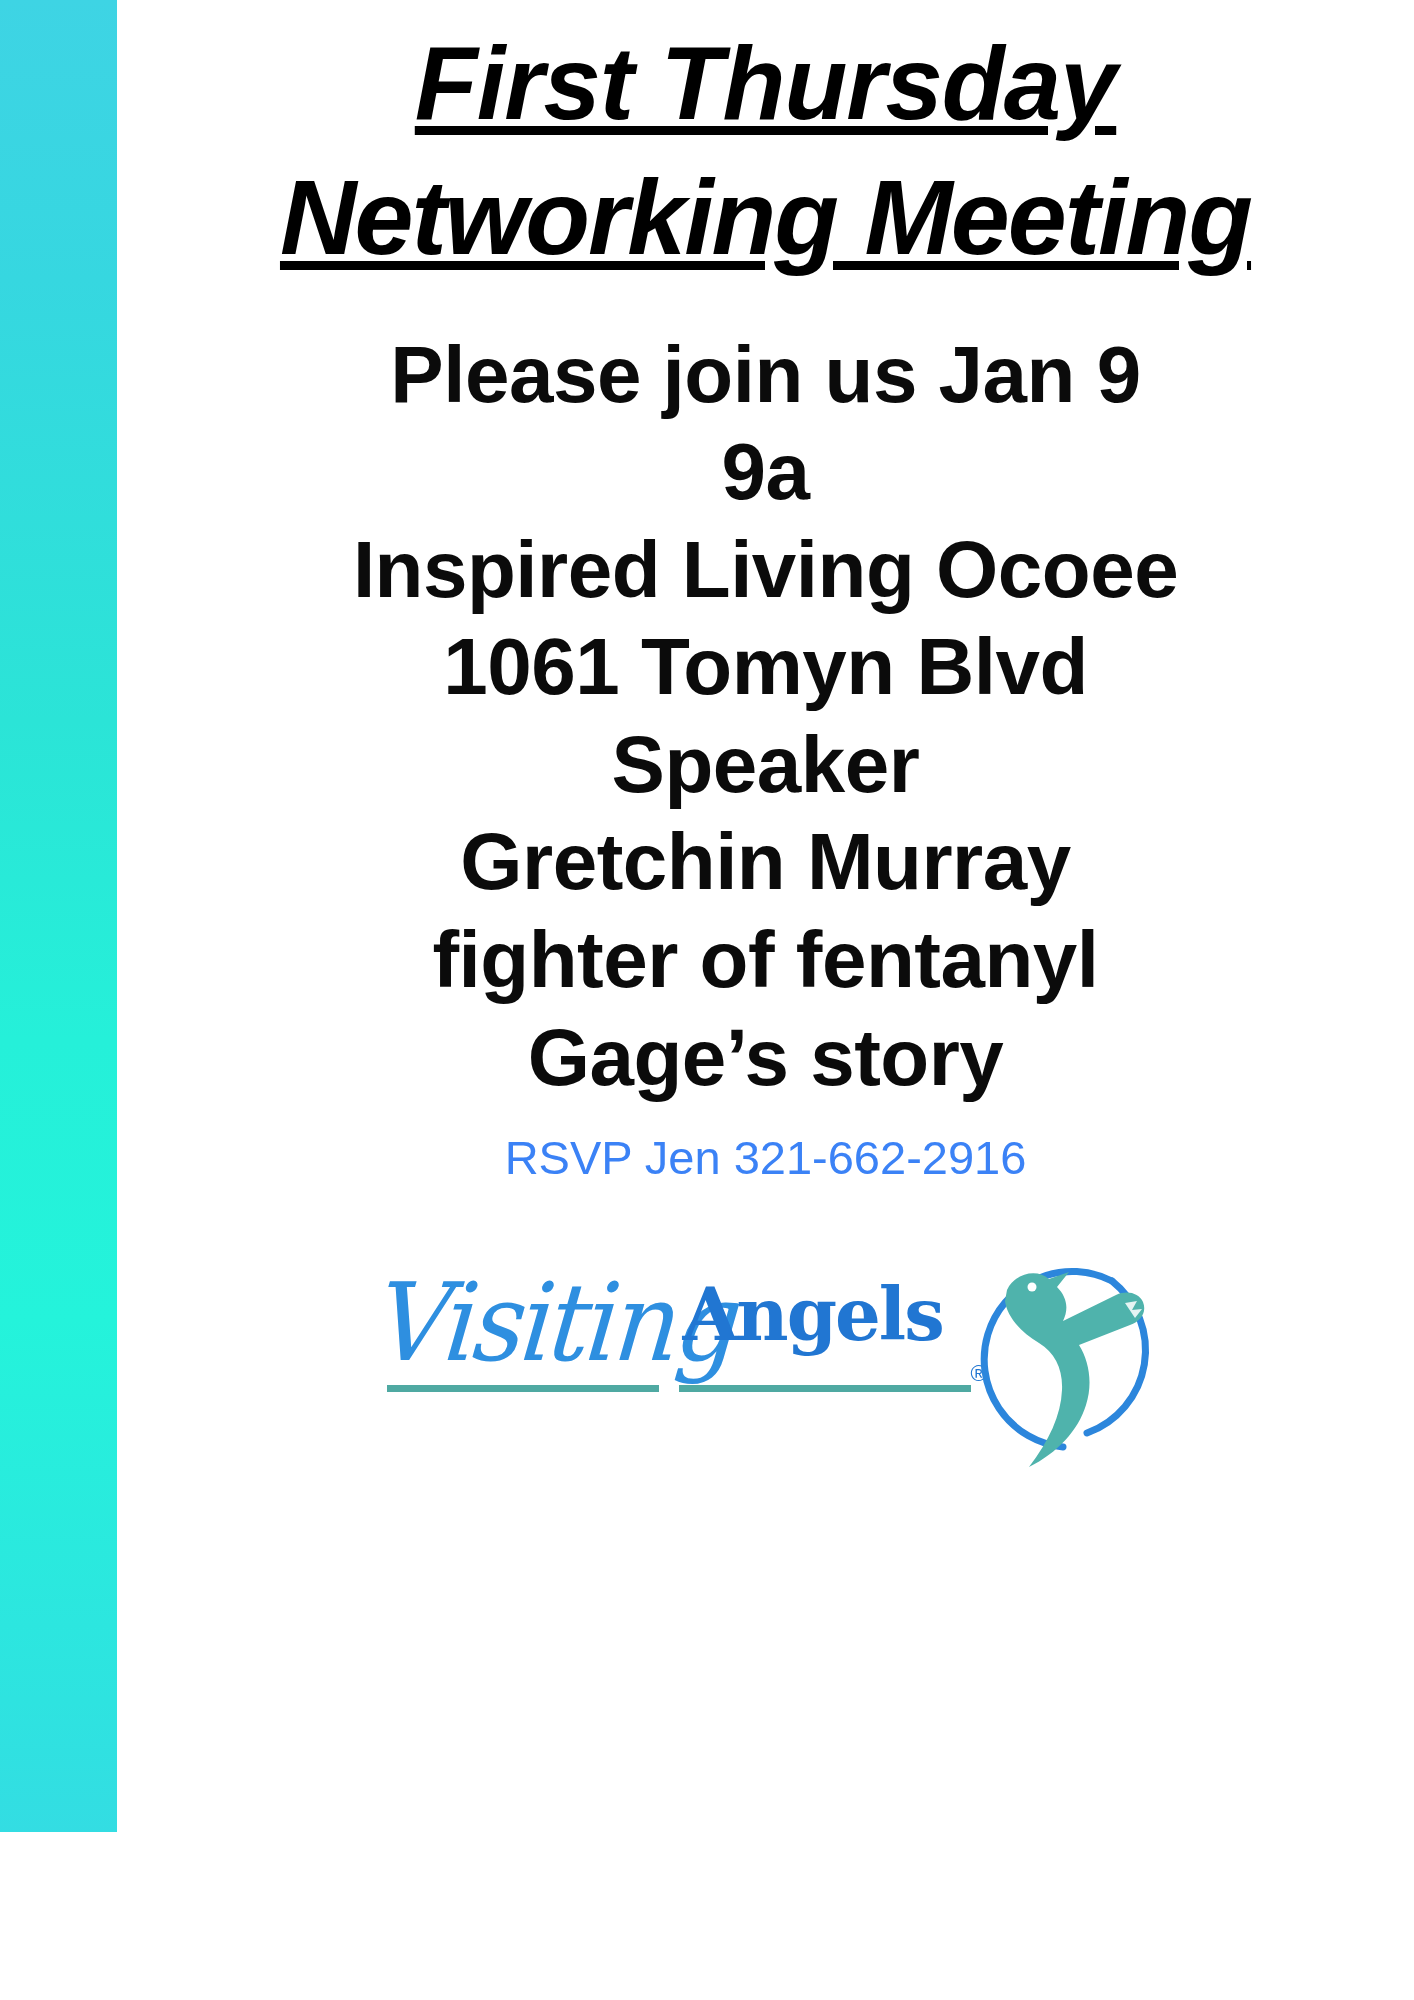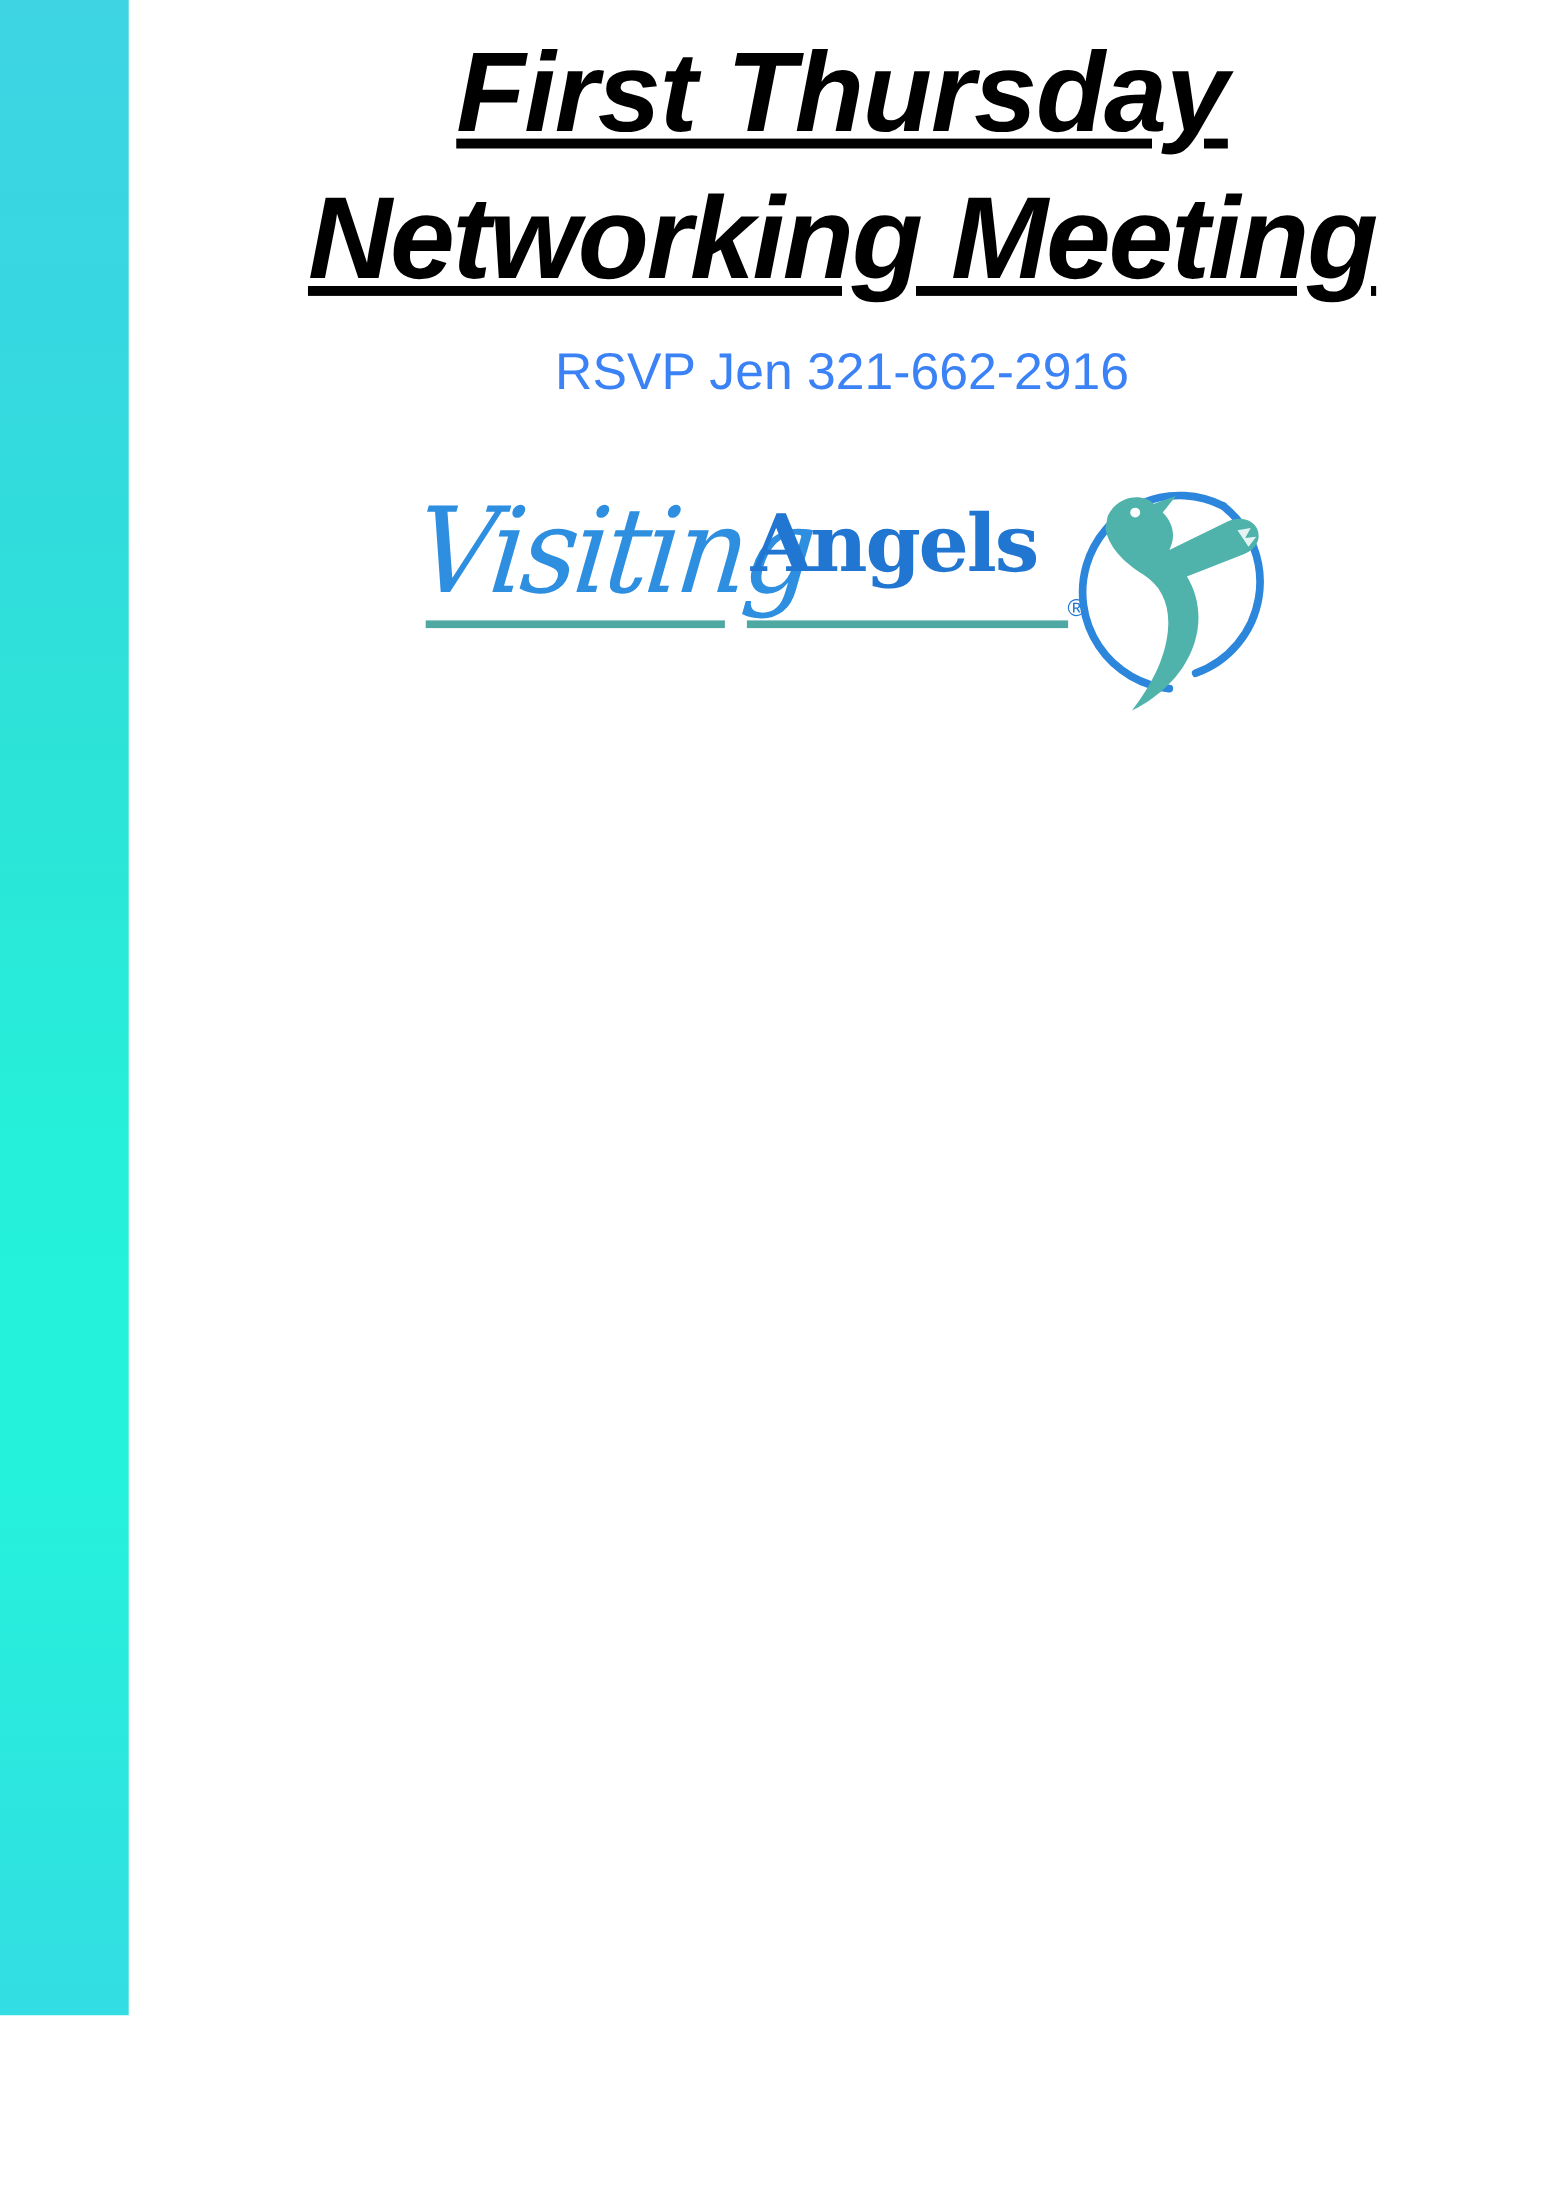--- a/index.html
+++ b/index.html
@@ -178,20 +178,30 @@
 
   <div id="left-stripe"></div>
 
   <div id="content">
 
     <div id="title-block">
       <div class="title-line" id="title-line-1">First Thursday</div>
       <div class="title-line" id="title-line-2">Networking Meeting</div>
     </div>
 
+    <div id="body-block">
+      <div class="body-line">Please join us Jan 9</div>
+      <div class="body-line">9a</div>
+      <div class="body-line">Inspired Living Ocoee</div>
+      <div class="body-line">1061 Tomyn Blvd</div>
+      <div class="body-line">Speaker</div>
+      <div class="body-line">Gretchin Murray</div>
+      <div class="body-line">fighter of fentanyl</div>
+      <div class="body-line">Gage’s story</div>
+    </div>
 
     <div id="rsvp-line">RSVP Jen 321-662-2916</div>
 
     <div id="logo">
 
       <div id="logo-wordmark">
         <div id="logo-visiting">Visiting</div>
         <div id="logo-angels">Angels</div>
         <div id="logo-reg">®</div>
         <div class="logo-rule" id="logo-rule-1"></div>

